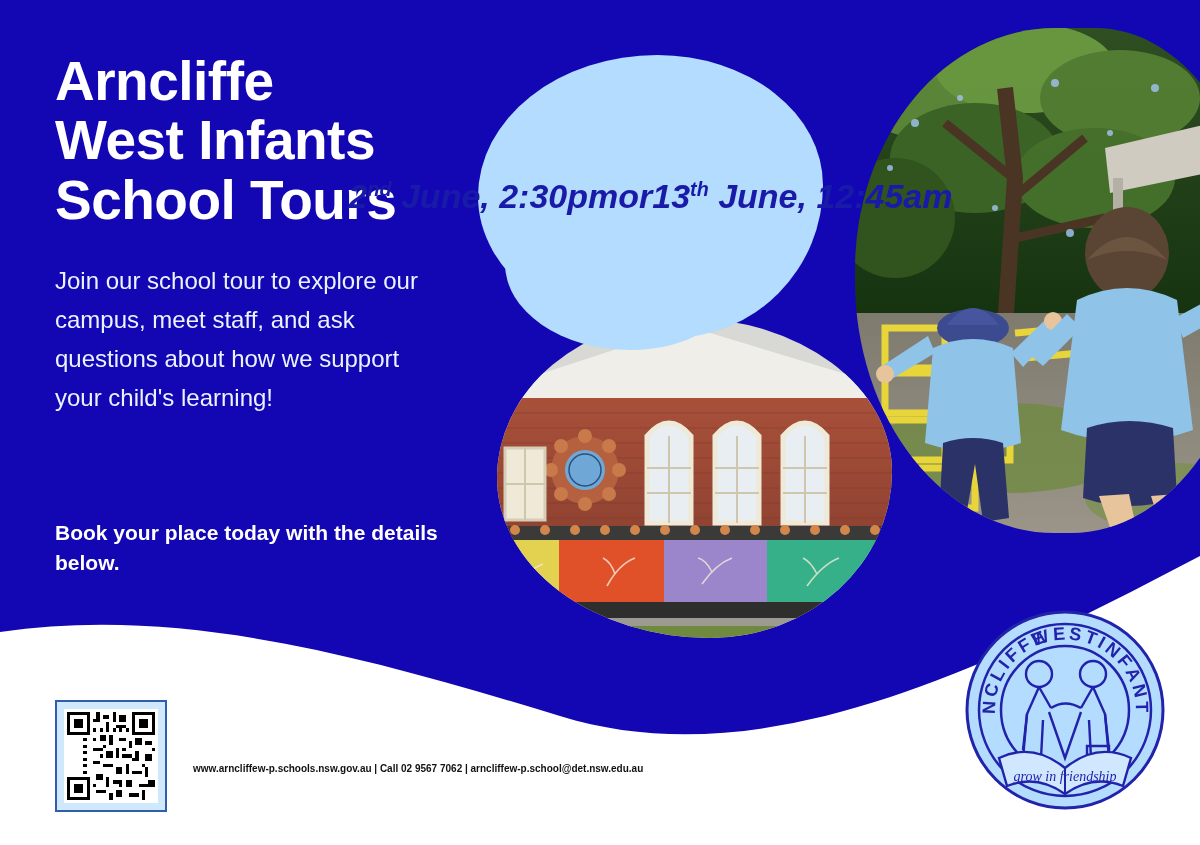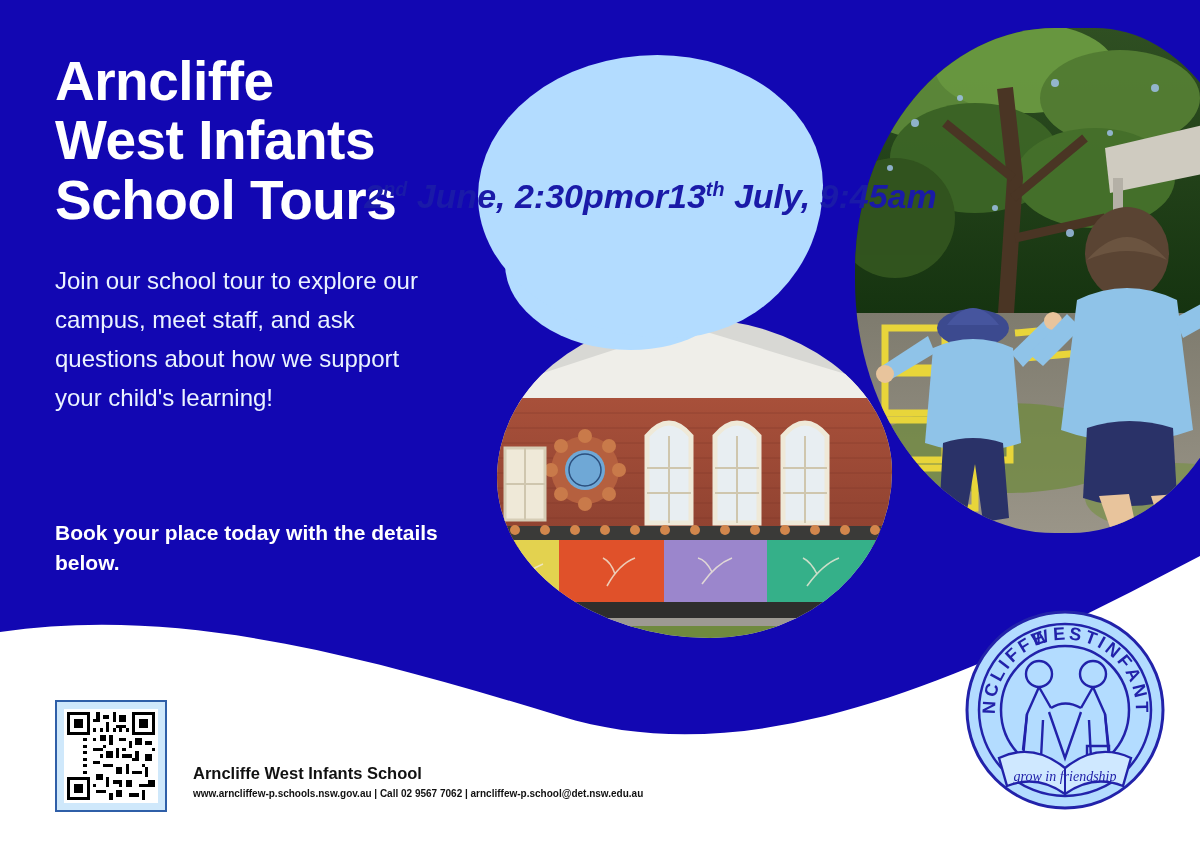--- a/index.html
+++ b/index.html
@@ -187,21 +187,21 @@
 
   <div class="cta-copy">Book your place today with the details below.</div>
 
   <div class="bubble-tail"></div>
   <div class="date-bubble">
     <div class="dline">
       <span>2</span><sup>nd</sup><span> June, 2:30pm</span>
     </div>
     <div class="dline">or</div>
     <div class="dline">
-      <span>13</span><sup>th</sup><span> July, 9:45am</span>
+      <span>13</span><sup>th</sup><span> June, 12:45am</span>
     </div>
   </div>
 
   <div class="photo photo-kids">
     <svg class="ph-svg" viewBox="0 0 400 505" preserveAspectRatio="xMidYMid slice">
       <defs>
         <linearGradient id="skyG" x1="0" y1="0" x2="0" y2="1">
           <stop offset="0" stop-color="#2f4f22"></stop>
           <stop offset="1" stop-color="#14320f"></stop>
         </linearGradient>
@@ -445,21 +445,20 @@
           <rect x="21" y="15" width="1" height="1"></rect>
         <rect x="27" y="12" width="1" height="1"></rect>
           <rect x="9" y="23" width="1" height="1"></rect>
         <rect x="17" y="23" width="1" height="1"></rect>
           <rect x="22" y="26" width="1" height="1"></rect>
       </g>
     </svg>
   </div>
 
   <div class="footer-block">
-    <div class="footer-name">Arncliffe West Infants School</div>
     <div class="footer-contact">www.arncliffew-p.schools.nsw.gov.au | Call 02 9567 7062 | arncliffew-p.school@det.nsw.edu.au</div>
   </div>
 
   <div class="logo-crest">
     <svg viewBox="0 0 205 205">
       <defs>
         <path id="arcTop" d="M 32,102 A 70,70 0 0 1 173,102" fill="none"></path>
         <path id="arcBot" d="M 26,102 A 76,76 0 0 0 179,102" fill="none"></path>
       </defs>
       <circle cx="102" cy="102" r="98" fill="#b3dcff" stroke="#2222aa" stroke-width="3"></circle>

